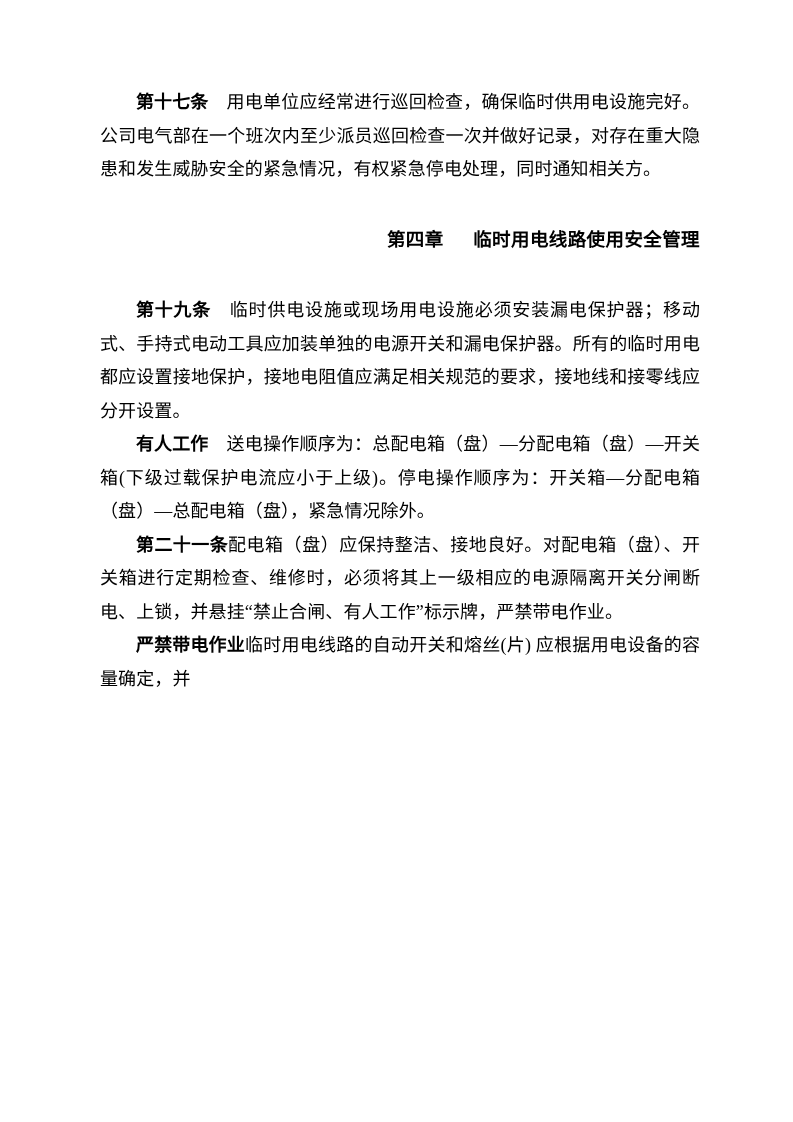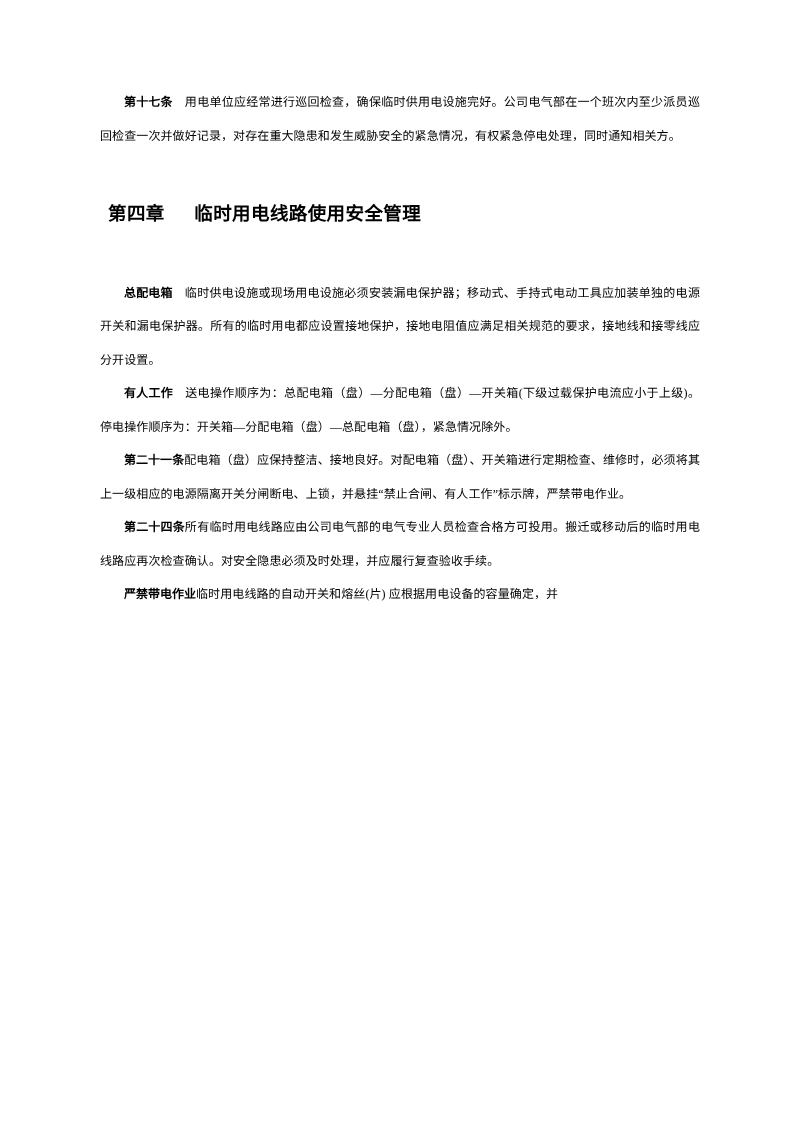--- a/index.html
+++ b/index.html
@@ -24,45 +24,45 @@
     padding: 0;
   }
   .content {
     position: absolute;
     left: 100px;
     top: 86px;
     width: 600px;
   }
   .para {
     margin: 0 0 0 0;
-    font-size: 12px;
+    font-size: 18px;
     line-height: 33.5px;
     text-align: justify;
     text-justify: inter-ideograph;
     text-indent: 2em;
     letter-spacing: 0.1px;
     word-break: break-all;
   }
   .para + .para {
     margin-top: 0px;
   }
   .label {
     font-weight: bold;
     font-family: "Liberation Sans", "DejaVu Sans", sans-serif;
     letter-spacing: 0px;
   }
   .gap-wide::after {
     content: "\2003";
   }
   .chapter-heading {
-    margin: 8px;
+    margin: 0;
     font-size: 18.5px;
     font-weight: bold;
     font-family: "Liberation Sans", "DejaVu Sans", sans-serif;
-    text-align: left;
+    text-align: right;
     text-indent: 0;
     line-height: 33.5px;
     letter-spacing: 0.4px;
   }
   .heading-block {
     padding-top: 36px;
     padding-bottom: 38px;
   }
   .chapter-sep {
     display: inline-block;
@@ -75,26 +75,25 @@
 <div class="page">
   <div class="content">
 
     <p class="para"><span class="label gap-wide">第十七条</span><span>用电单位应经常进行巡回检查，确保临时供用电设施完好。公司电气部在一个班次内至少派员巡回检查一次并做好记录，对存在重大隐患和发生威胁安全的紧急情况，有权紧急停电处理，同时通知相关方。</span></p>
 
     <div class="heading-block">
       <p class="chapter-heading"><span>第四章</span><span class="chapter-sep"></span><span>临时用电线路使用安全管理</span></p>
     </div>
 
 
-    <p class="para"><span class="label gap-wide">总配电箱</span><span>临时供电设施或现场用电设施必须安装漏电保护器；移动式、手持式电动工具应加装单独的电源开关和漏电保护器。所有的临时用电都应设置接地保护，接地电阻值应满足相关规范的要求，接地线和接零线应分开设置。</span></p>
+    <p class="para"><span class="label gap-wide">第十九条</span><span>临时供电设施或现场用电设施必须安装漏电保护器；移动式、手持式电动工具应加装单独的电源开关和漏电保护器。所有的临时用电都应设置接地保护，接地电阻值应满足相关规范的要求，接地线和接零线应分开设置。</span></p>
 
     <p class="para"><span class="label gap-wide">有人工作</span><span>送电操作顺序为：总配电箱（盘）—分配电箱（盘）—开关箱(下级过载保护电流应小于上级)。停电操作顺序为：开关箱—分配电箱（盘）—总配电箱（盘），紧急情况除外。</span></p>
 
     <p class="para"><span class="label">第二十一条</span><span>配电箱（盘）应保持整洁、接地良好。对配电箱（盘）、开关箱进行定期检查、维修时，必须将其上一级相应的电源隔离开关分闸断电、上锁，并悬挂“禁止合闸、有人工作”标示牌，严禁带电作业。</span></p>
 
 
 
-    <p class="para"><span class="label">第二十四条</span><span>所有临时用电线路应由公司电气部的电气专业人员检查合格方可投用。搬迁或移动后的临时用电线路应再次检查确认。对安全隐患必须及时处理，并应履行复查验收手续。</span></p>
 
     <p class="para"><span class="label">严禁带电作业</span><span>临时用电线路的自动开关和熔丝(片) 应根据用电设备的容量确定，并</span></p>
 
   </div>
 </div>
 
 </body></html>

